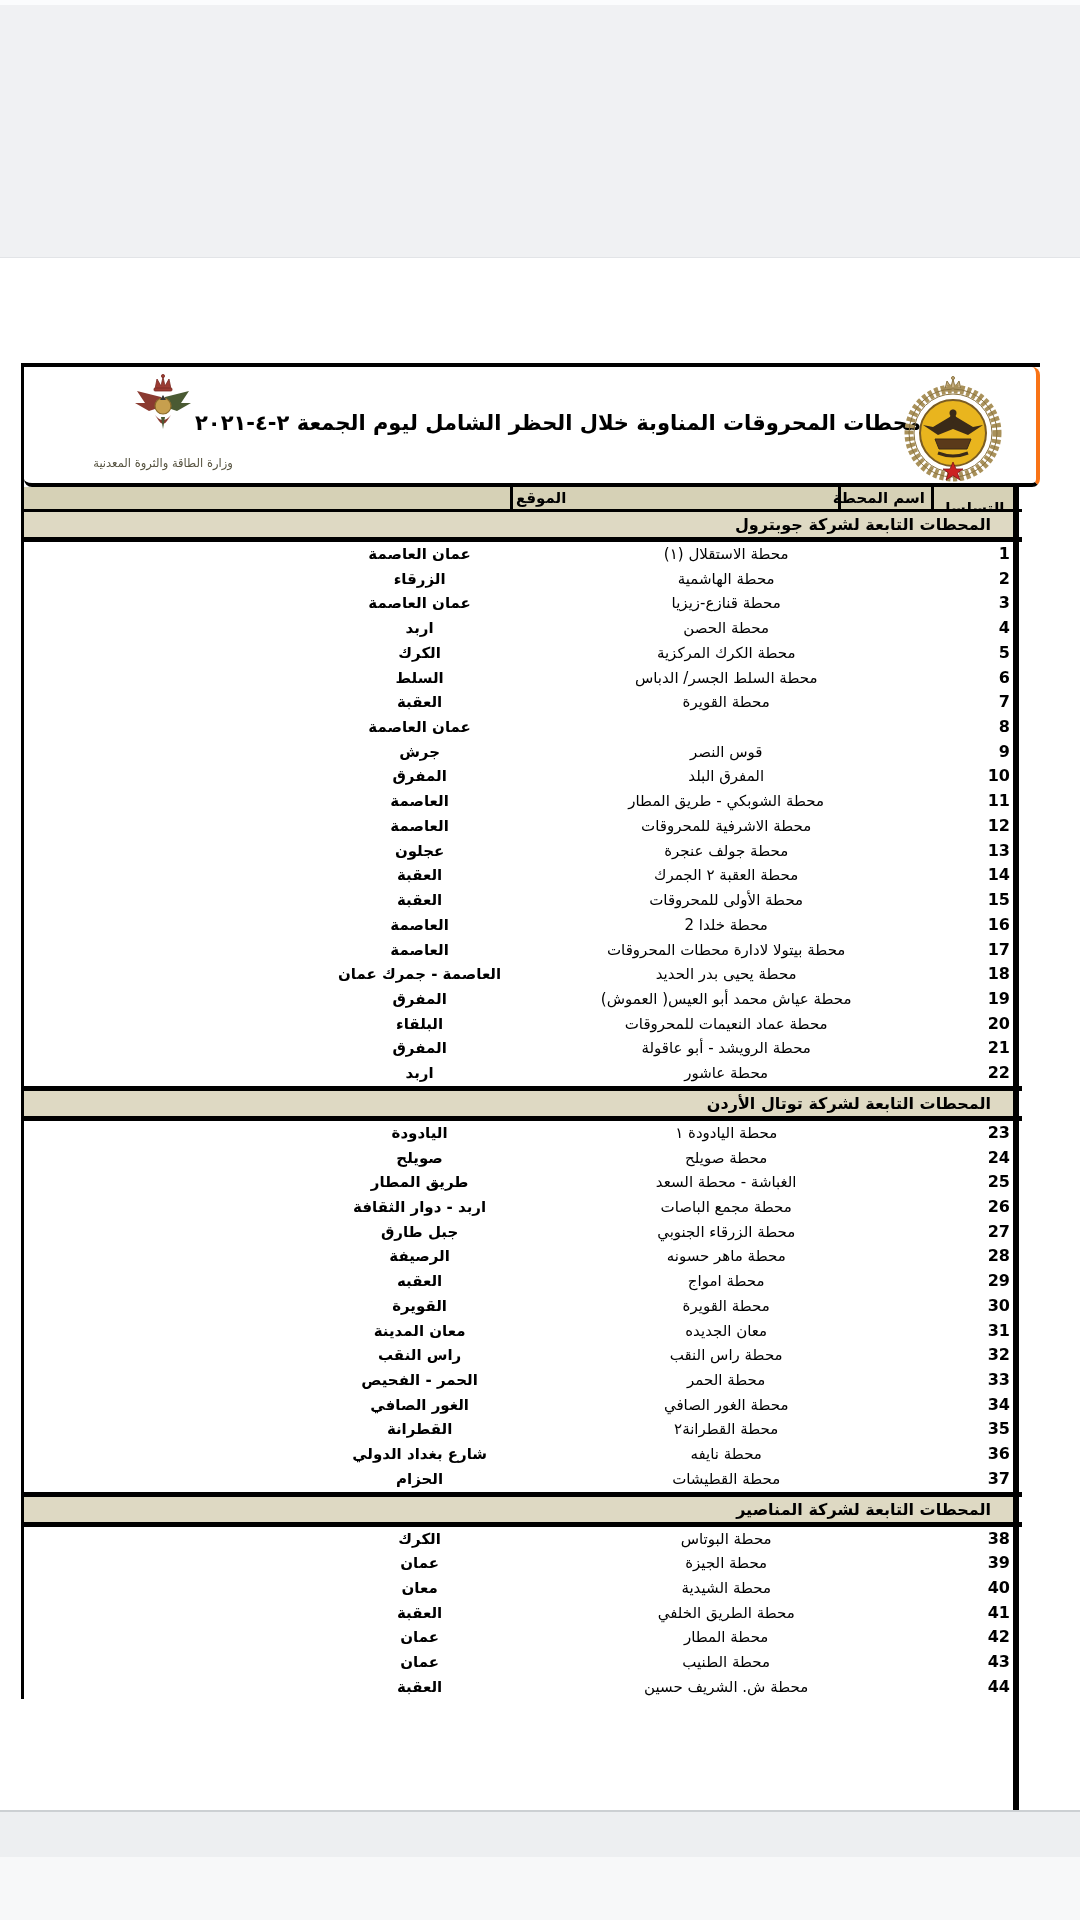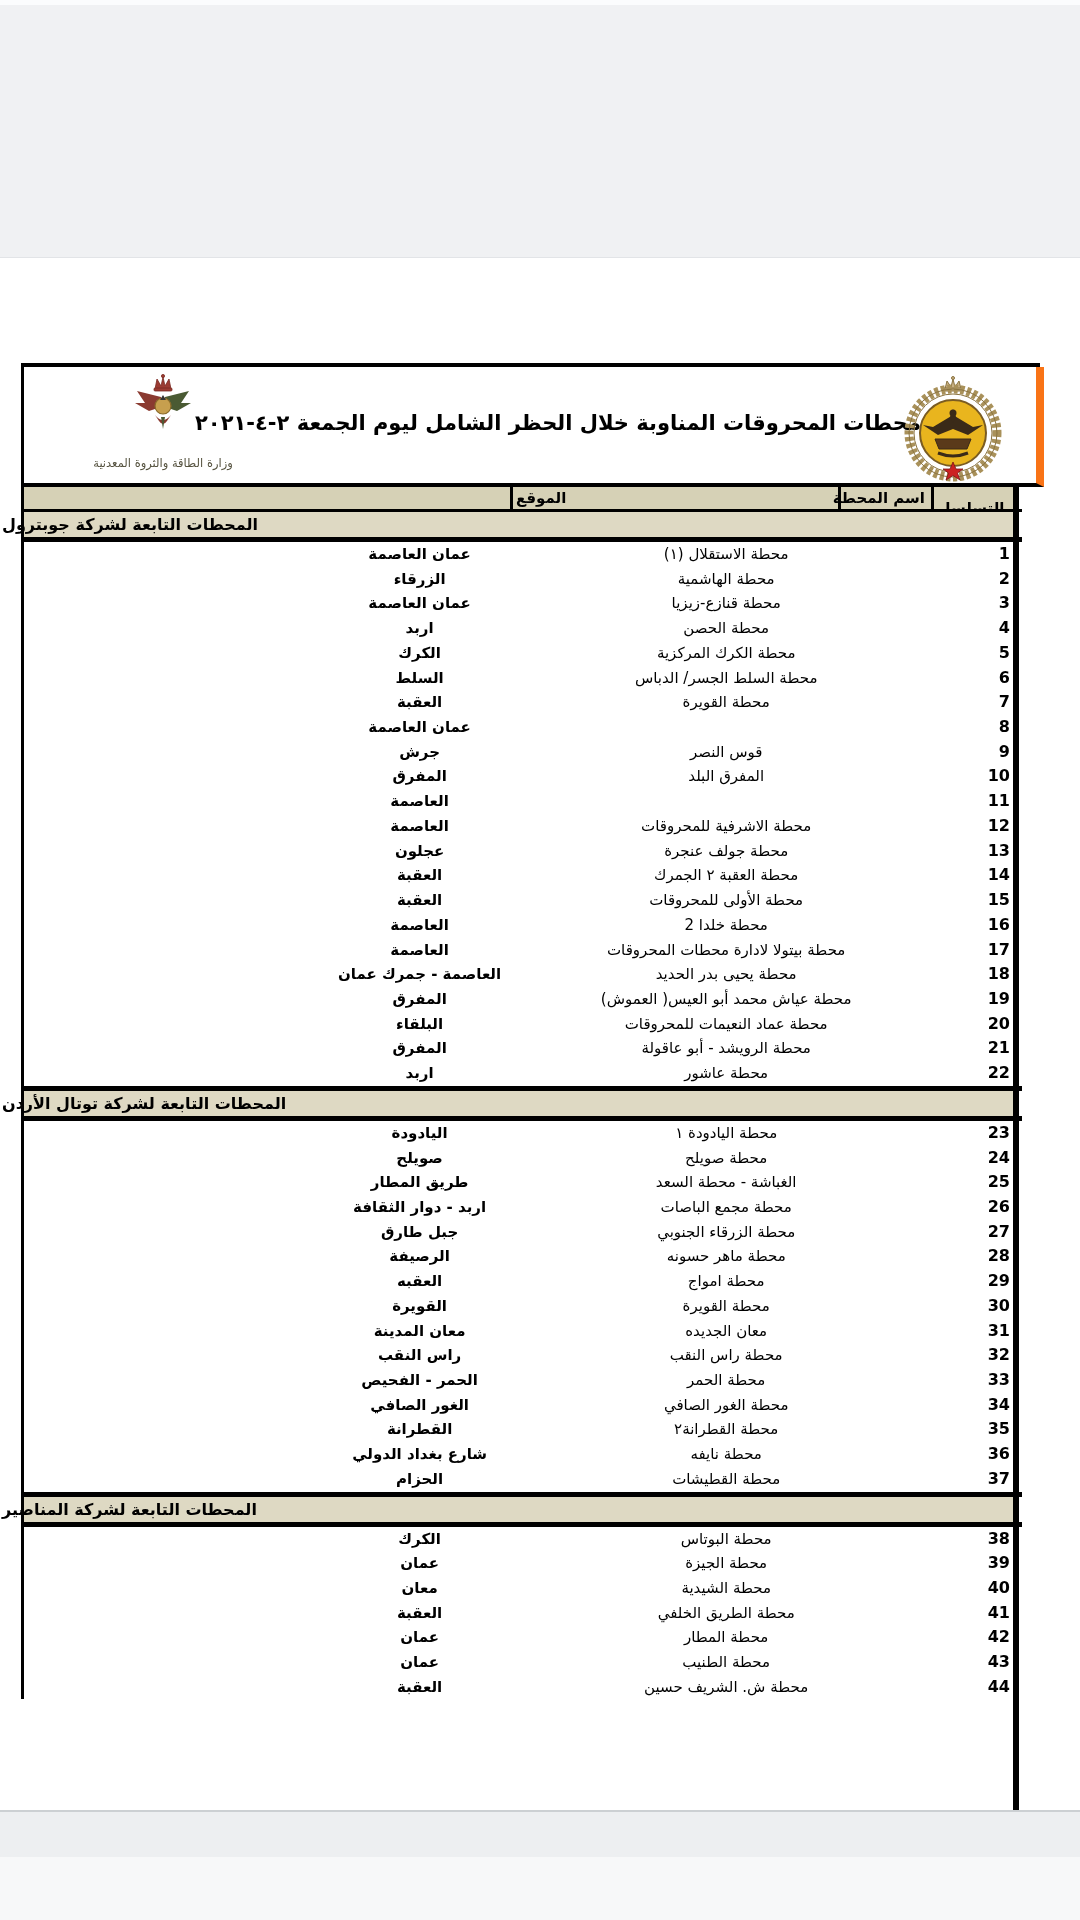--- a/index.html
+++ b/index.html
@@ -23,21 +23,21 @@
     position:absolute;left:0;top:1857px;width:1080px;height:63px;background:#f7f8f9;
   }
   
   .doc{
     position:absolute;left:21px;top:363px;width:1019px;height:1336px;
     background:#ffffff;border-left:3px solid #000;box-sizing:border-box;
   }
   .doc-top-border{height:4px;background:#000;width:1016px;}
   .hdr-band{
     position:relative;width:1012px;height:116px;background:#fff;
-    border-right:8px solid #f97316;border-bottom:4px solid #000;box-sizing:content-box;
+    border-right:4px solid #f97316;border-bottom:4px solid #000;box-sizing:content-box;border-radius:8px;
   }
   .doc-title{
     position:absolute;top:44px;left:80px;width:880px;text-align:center;
     direction:rtl;font-weight:bold;font-size:21px;color:#000;transform:translateX(14px);
     letter-spacing:0px;white-space:nowrap;
   }
   .emblem{position:absolute;top:8px;right:28px;width:110px;height:108px;}
   .ministry{position:absolute;top:6px;left:64px;width:150px;height:108px;text-align:center;}
   .ministry-name{
     direction:rtl;font-size:11.5px;font-weight:normal;color:#55523f;margin-top:3px;
@@ -50,21 +50,21 @@
   }
   .thead-sep{height:3px;width:998px;background:#000;}
   .h-label{position:absolute;top:0;font-weight:bold;font-size:15px;color:#000000;line-height:22px;direction:rtl;white-space:nowrap;}
   .h-serial{right:3px;width:78px;text-align:center;margin-top:10px;}
   .h-name{right:88px;}
   .h-loc{left:492px;}
   .vdiv{position:absolute;top:0;width:3px;height:22px;background:#000;}
   
   .banner{
     width:989px;height:25px;background:#ded9c3;
-    text-align:left;direction:rtl;font-weight:bold;font-size:16px;color:#000;
+    text-align:right;direction:rtl;font-weight:bold;font-size:16px;color:#000;
     line-height:25px;position:relative;
   }
   .banner > span{position:relative;left:-22px;}
   .hline{width:998px;background:#000;} .h5{height:5px;}
   
   .trow{position:relative;width:989px;height:24.73px;direction:ltr;}
   .c-serial{
     position:absolute;right:3px;top:0;height:100%;line-height:24.73px;
     font-weight:bold;font-size:16px;color:#000;
   }
@@ -199,20 +199,21 @@
           <div class="c-name">قوس النصر</div>
           <div class="c-loc">جرش</div>
         </div>
         <div class="trow">
           <div class="c-serial">10</div>
           <div class="c-name">المفرق البلد</div>
           <div class="c-loc">المفرق</div>
         </div>
         <div class="trow">
           <div class="c-serial">11</div>
+          <div class="c-name">محطة الشوبكي - طريق المطار</div>
           <div class="c-loc">العاصمة</div>
         </div>
         <div class="trow">
           <div class="c-serial">12</div>
           <div class="c-name">محطة الاشرفية للمحروقات</div>
           <div class="c-loc">العاصمة</div>
         </div>
         <div class="trow">
           <div class="c-serial">13</div>
           <div class="c-name">محطة جولف عنجرة</div>

